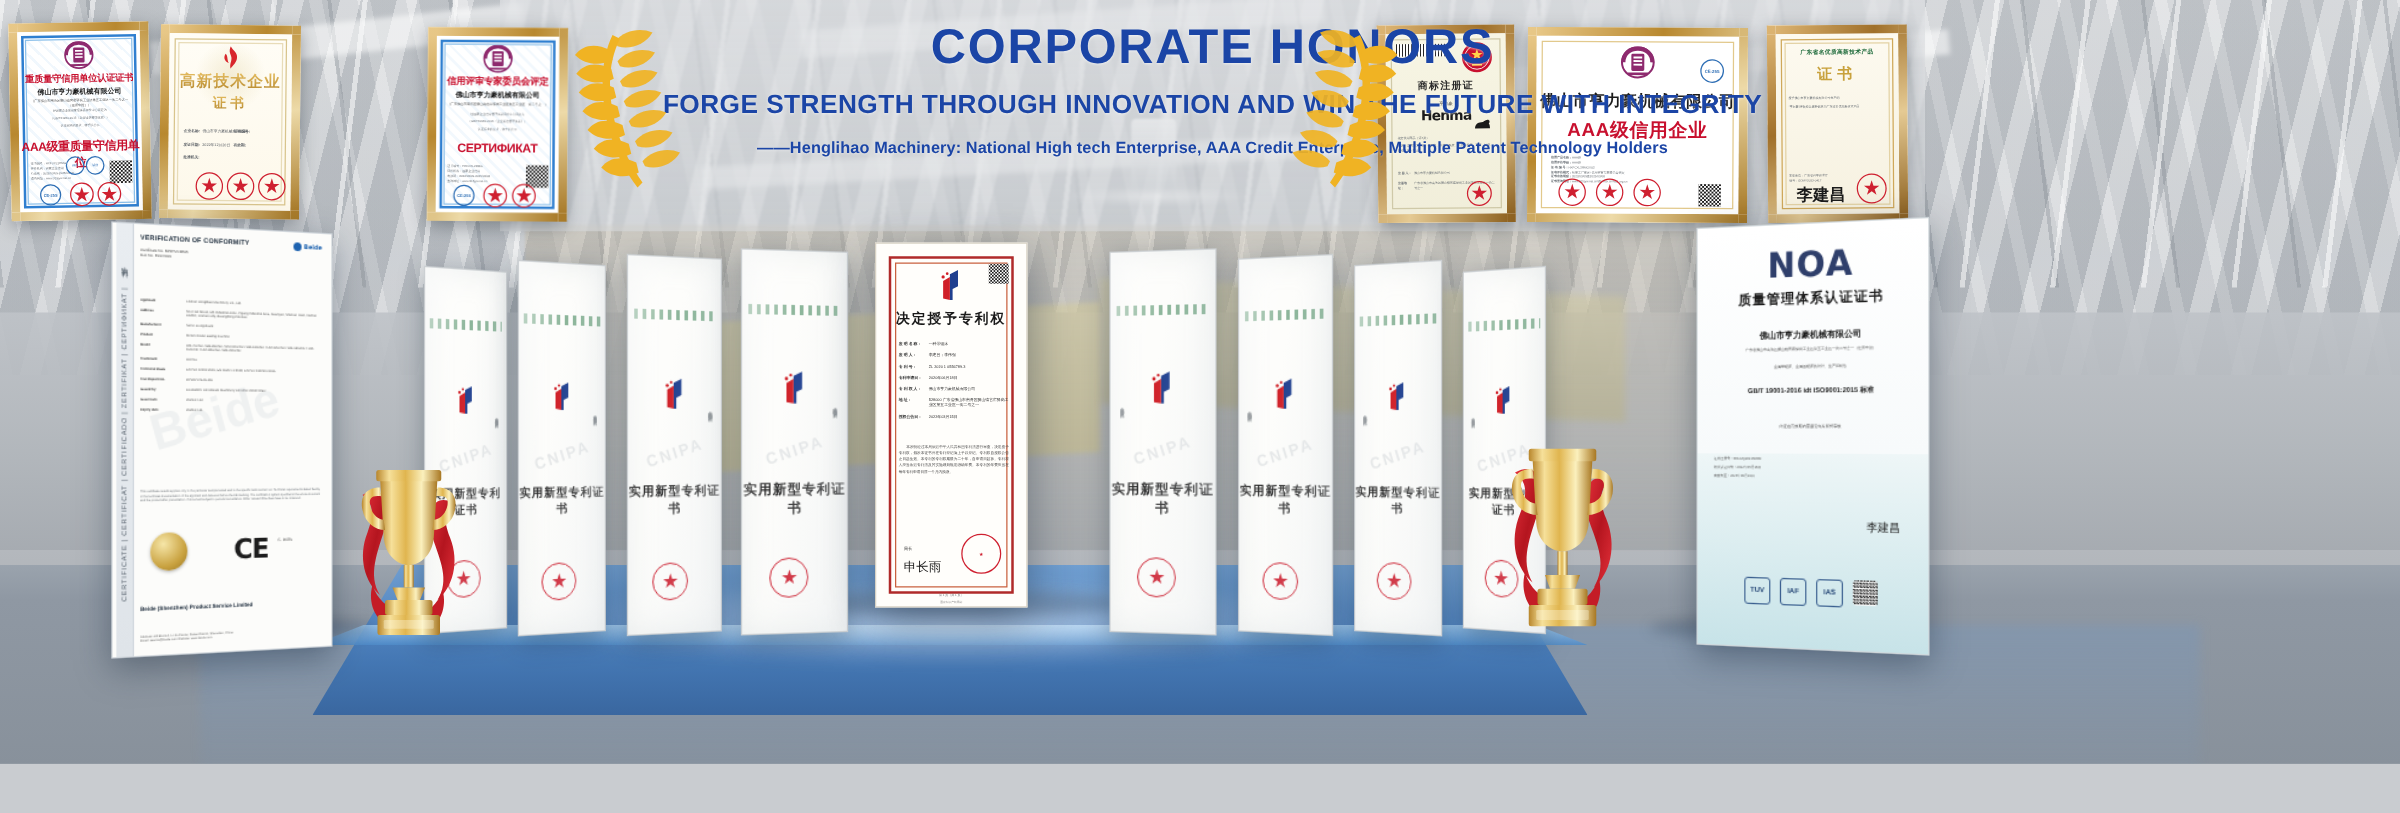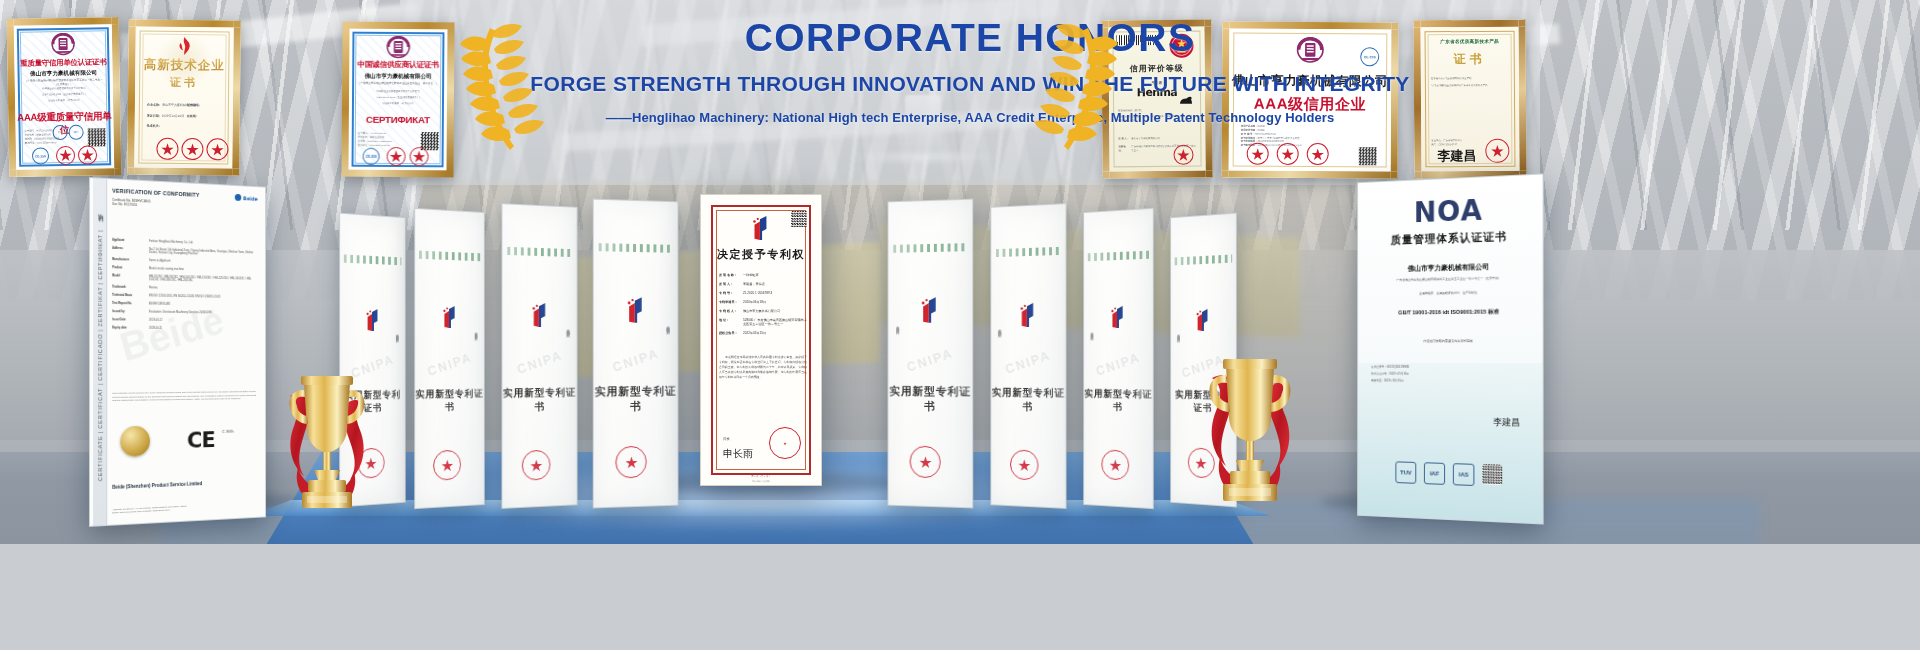--- a/index.html
+++ b/index.html
@@ -1,21 +1,21 @@
 <!DOCTYPE html>
 <html><head>
 <meta charset="utf-8">
 <style>
   html,body{margin:0;padding:0;}
   body{
     width:1920px;height:650px;overflow:hidden;
     font-family:"Liberation Sans", sans-serif;
     background:#c9ccd0;
   }
-  #stage{position:relative;width:1920px;height:544px;overflow:hidden;
+  #stage{position:relative;width:1920px;height:611px;overflow:hidden;
     background:linear-gradient(180deg,#c3c6ca 0%,#b9bdc2 30%,#c6c9cd 55%,#b4b8bd 72%,#9fa6ad 100%);
   }
 
   
   .bg-layer{position:absolute;inset:0;}
   .roof{position:absolute;left:0;top:0;width:1920px;height:300px;
     background:
       repeating-linear-gradient(104deg, rgba(255,255,255,.30) 0px, rgba(255,255,255,.30) 16px, rgba(150,156,163,.22) 16px, rgba(150,156,163,.22) 44px),
       repeating-linear-gradient(78deg, rgba(255,255,255,.16) 0px, rgba(255,255,255,.16) 10px, rgba(130,137,145,.14) 10px, rgba(130,137,145,.14) 38px),
       linear-gradient(180deg,#d4d7da 0%,#bec2c7 100%);
@@ -340,21 +340,21 @@
         <svg width="26" height="24" viewBox="0 0 26 24">
           <ellipse cx="13" cy="11" rx="11" ry="10.5" fill="none" stroke="#8e2a6e" stroke-width="1.4"></ellipse>
           <path d="M3 11 C3 5 7.5 1.5 13 1.5 C18.5 1.5 23 5 23 11" fill="none" stroke="#8e2a6e" stroke-width="2.6"></path>
           <rect x="8.5" y="5" width="9" height="12" rx="1" fill="#8e2a6e"></rect>
           <rect x="10" y="7" width="6" height="1.3" fill="#fff"></rect>
           <rect x="10" y="9.5" width="6" height="1.3" fill="#fff"></rect>
           <rect x="10" y="12" width="6" height="1.3" fill="#fff"></rect>
           <path d="M6 19 L20 19" stroke="#8e2a6e" stroke-width="1.6"></path>
         </svg>
       </div>
-      <div style="position:absolute;left:0;right:0;top:31px;text-align:center;font-size:7.6px;font-weight:700;color:#c8102e;letter-spacing:-.2px;">中国诚信供应商认证证书</div>
+      <div style="position:absolute;left:0;right:0;top:31px;text-align:center;font-size:7.6px;font-weight:700;color:#c8102e;letter-spacing:-.2px;">信用评审专家委员会评定</div>
       <div style="position:absolute;left:0;right:0;top:44px;text-align:center;font-size:5.6px;font-weight:700;color:#1a1a1a;">佛山市亨力豪机械有限公司</div>
       <div style="position:absolute;left:8px;right:8px;top:52px;text-align:center;font-size:2.6px;color:#555;">（广东佛山市南海区狮山镇官窑驿岗工业区第五工业区一街二号之一）</div>
       <div style="position:absolute;left:10px;right:10px;top:61px;text-align:center;" class="tiny2">
         <div>经国家企业信用管理体系评价中心评定为</div>
         <div style="margin-top:2px;">（GB/T31950-2015《企业诚信管理体系》）</div>
         <div style="margin-top:2px;">认证标准的要求，特予以公示</div>
       </div>
       <div style="position:absolute;left:0;right:0;top:85px;text-align:center;font-size:9.8px;font-weight:700;color:#c8102e;letter-spacing:-.3px;">СЕРТИФИКАТ</div>
       <div style="position:absolute;left:9px;top:103px;width:56px;" class="tiny2">
         <div>证书编号：HXFCXL2RMG</div>
@@ -379,21 +379,21 @@
         repeating-linear-gradient(90deg,#222 0 1px,#fff 1px 2.4px);"></div>
       <div style="position:absolute;right:10px;top:6px;">
         <svg width="26" height="26" viewBox="0 0 26 26">
           <circle cx="13" cy="13" r="12" fill="#c8102e"></circle>
           <circle cx="13" cy="13" r="9.6" fill="none" stroke="#fff" stroke-width=".7"></circle>
           <path d="M13 6.5 L14.2 9.6 L17.5 9.6 L14.9 11.6 L15.9 14.8 L13 12.9 L10.1 14.8 L11.1 11.6 L8.5 9.6 L11.8 9.6 Z" fill="#ffd24a"></path>
           <rect x="7.5" y="16" width="11" height="1.6" fill="#ffd24a"></rect>
           <rect x="9" y="18.4" width="8" height="1.3" fill="#ffd24a"></rect>
         </svg>
       </div>
-      <div style="position:absolute;left:0;right:0;top:36px;text-align:center;font-size:8px;font-weight:700;color:#2b2b2b;letter-spacing:1px;">信用评价等级</div>
+      <div style="position:absolute;left:0;right:0;top:36px;text-align:center;font-size:8px;font-weight:700;color:#2b2b2b;letter-spacing:1px;">商标注册证</div>
       <div style="position:absolute;left:0;right:0;top:54px;text-align:center;font-size:3.6px;color:#444;">亨力豪</div>
       <div style="position:absolute;left:0;right:0;top:59px;text-align:center;font-size:11px;font-weight:700;color:#1a1a1a;font-family:'DejaVu Sans',sans-serif;letter-spacing:-.6px;">Henma</div>
       <div style="position:absolute;left:-2px;top:62px;right:0;text-align:center;">
         <svg width="14" height="9" viewBox="0 0 14 9" style="position:relative;left:30px;top:2px;">
           <path d="M1 8 C1 5 3 3 6 3 C8 3 9 1 11 1 C13 1 13 3 12 4 C13 5 13 8 13 8 Z" fill="#1a1a1a"></path>
         </svg>
       </div>
       <div style="position:absolute;left:9px;right:9px;top:82px;" class="tiny2">
         <div>核定使用商品（第7类）</div>
         <div style="margin-top:2px;">锯床、金属加工机械、切割机、钻床、铣床、磨床、机床、车床、刨床、数控机床（截止）</div>

